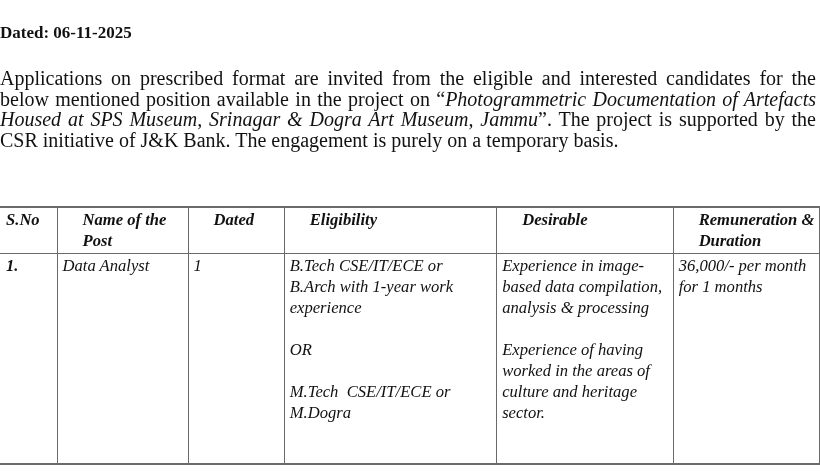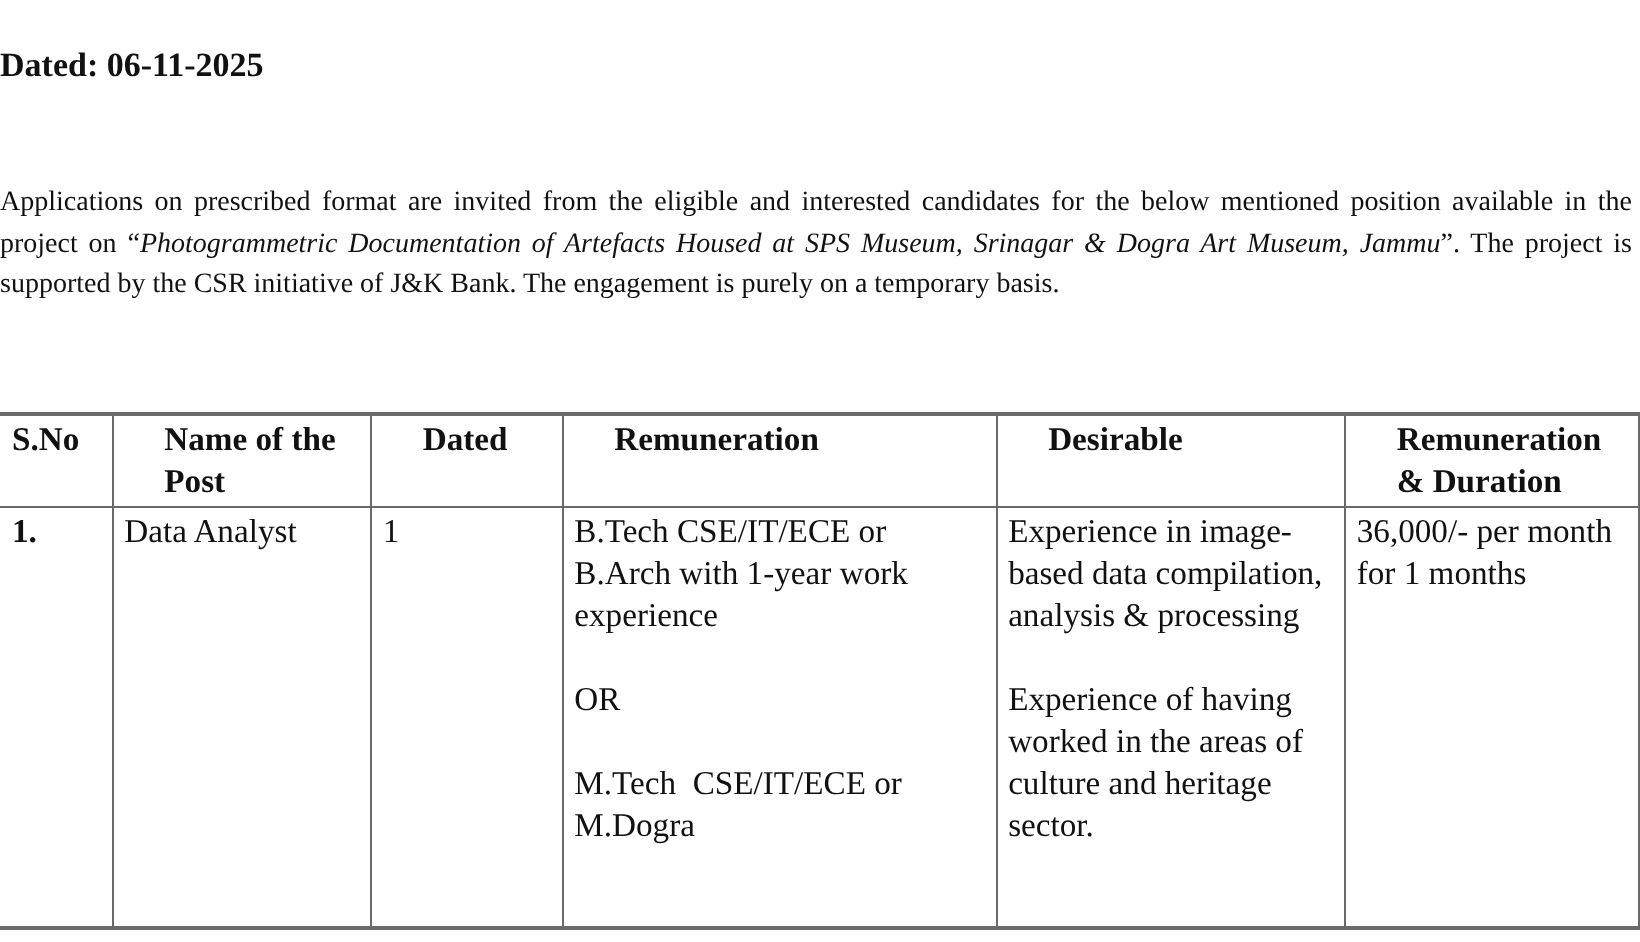--- a/index.html
+++ b/index.html
@@ -7,32 +7,33 @@
     width: 820px; height: 471px; overflow: hidden; position: relative;
     font-family: "Liberation Serif", "DejaVu Serif", serif;
     color: #111111;
   }
   .dated {
     position: absolute; top: 7px; left: 0; width: 820px; text-align: left;
     font-weight: bold; font-size: 17px; letter-spacing: 0px; margin-top: 16px;
   }
   .para {
     position: absolute; top: 68px; left: 0; width: 816px;
-    font-size: 14px; line-height: 20.5px; text-align: justify; margin-top: 24px;
+    font-size: 20px; line-height: 20.5px; text-align: justify;
   }
   .para .it { font-style: italic; }
   table.posts {
     position: absolute; top: 206px; left: 0;
     border-collapse: collapse;
     font-size: 16.6px; line-height: 21px;
   }
   table.posts td, table.posts th {
     border: 1.5px solid #6a6a6a;
     vertical-align: top; text-align: left;
     padding: 1px 4px 2px 5px;
+    font-style: italic;
   }
   table.posts tr:first-child th { border-top: 2px solid #6a6a6a; }
   table.posts tr:last-child td { border-bottom: 2px solid #6a6a6a; }
   table.posts td:first-child, table.posts th:first-child { border-left: none; padding-left: 6px; }
   table.posts th { font-weight: bold; height: 40px; padding-left: 25px; }
   table.posts td { height: 206px; }
   .c1 { width: 50px; }
   .c2 { width: 117px; }
   .c3 { width: 73px; }
   .c4 { width: 213px; }
@@ -49,21 +50,21 @@
 <div class="dated">Dated: 06-11-2025</div>
 
 <div class="para"><span>Applications on prescribed format are invited from the eligible and interested candidates for the below mentioned position available in the project on “</span><span class="it">Photogrammetric Documentation of Artefacts Housed at SPS Museum, Srinagar &amp; Dogra Art Museum, Jammu</span><span>”. The project is supported by the CSR initiative of J&amp;K Bank. The engagement is purely on a temporary basis.</span></div>
 
 <table class="posts">
   <tbody>
       <tr>
     <th class="c1">S.No</th>
     <th class="c2">Name of the Post</th>
     <th class="c3">Dated</th>
-    <th class="c4">Remuneration</th>
+    <th class="c4">Eligibility</th>
     <th class="c5">Desirable</th>
     <th class="c6">Remuneration &amp; Duration</th>
   </tr>
   <tr>
     <td class="c1 sno">1.</td>
     <td class="c2">Data Analyst</td>
     <td class="c3 num">1</td>
     <td class="c4">
       <span class="line">B.Tech CSE/IT/ECE or B.Arch with 1-year work experience</span>
       <div class="gap"></div>

